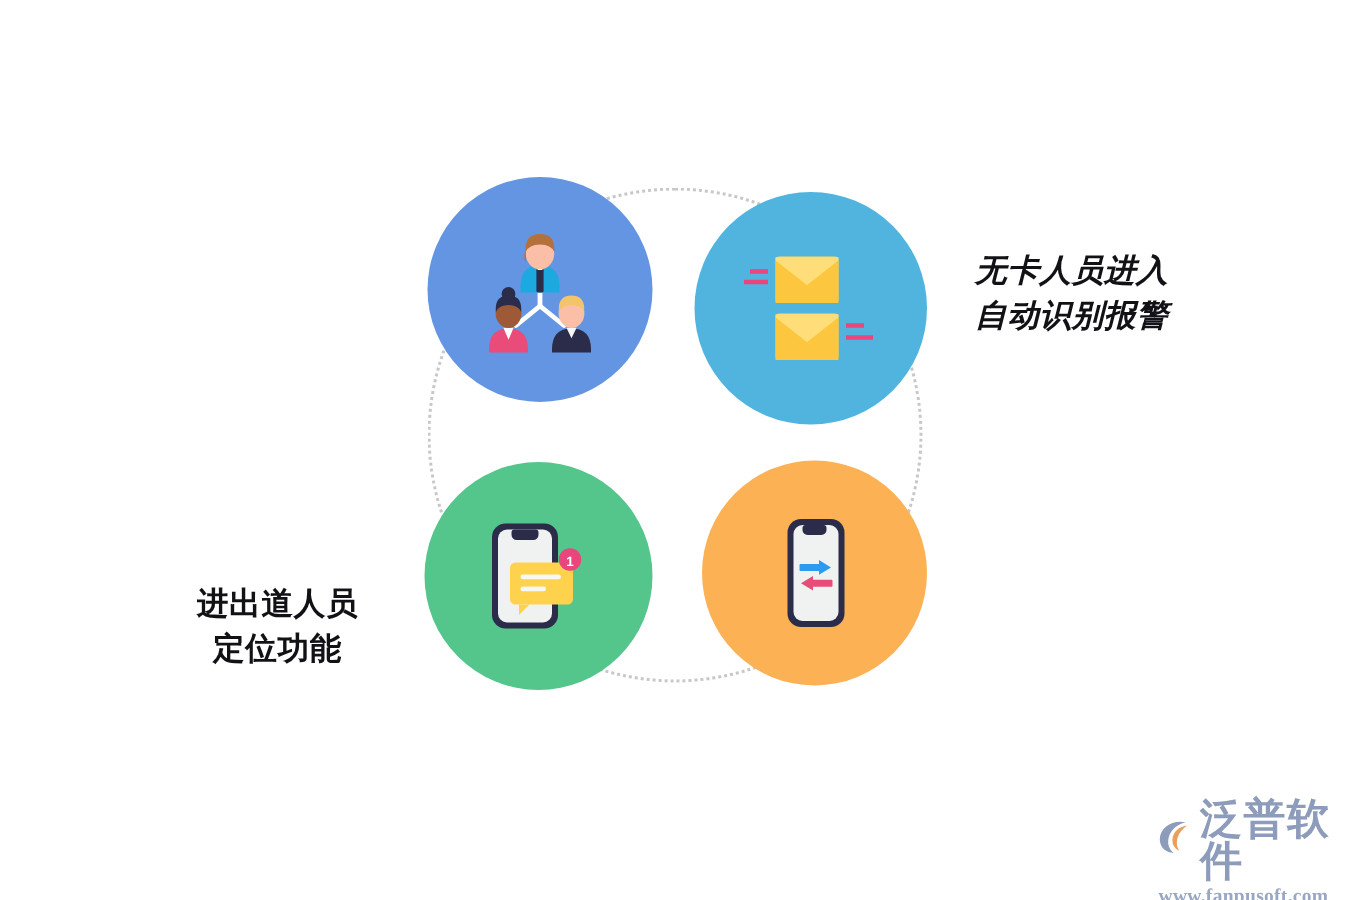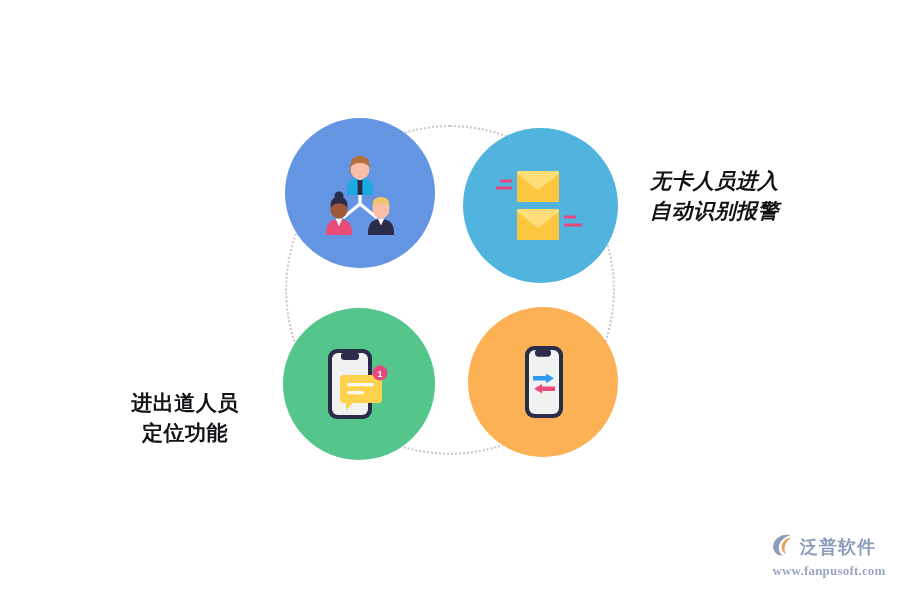--- a/index.html
+++ b/index.html
@@ -78,21 +78,21 @@
     width: 120px;
     height: 58px;
     z-index: 4;
   }
   .wm-row {
     display: flex;
     align-items: center;
     gap: 4px;
   }
   .wm-text {
-    font-size: 18px;
+    font-size: 28px;
     font-weight: bold;
     color: #8d9cba;
     letter-spacing: 1px;
     line-height: 28px;
   }
   .wm-url {
     margin-top: 1px;
     font-family: "Liberation Serif", "DejaVu Serif", serif;
     font-size: 13px;
     font-weight: bold;

